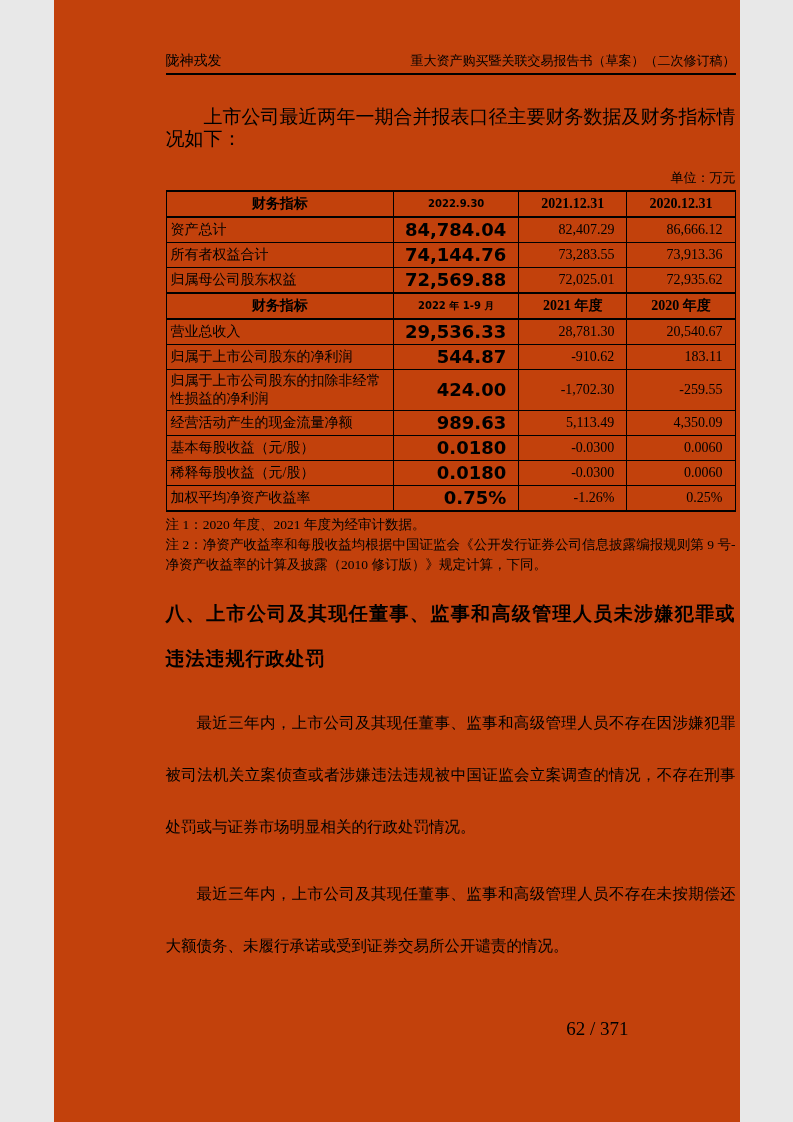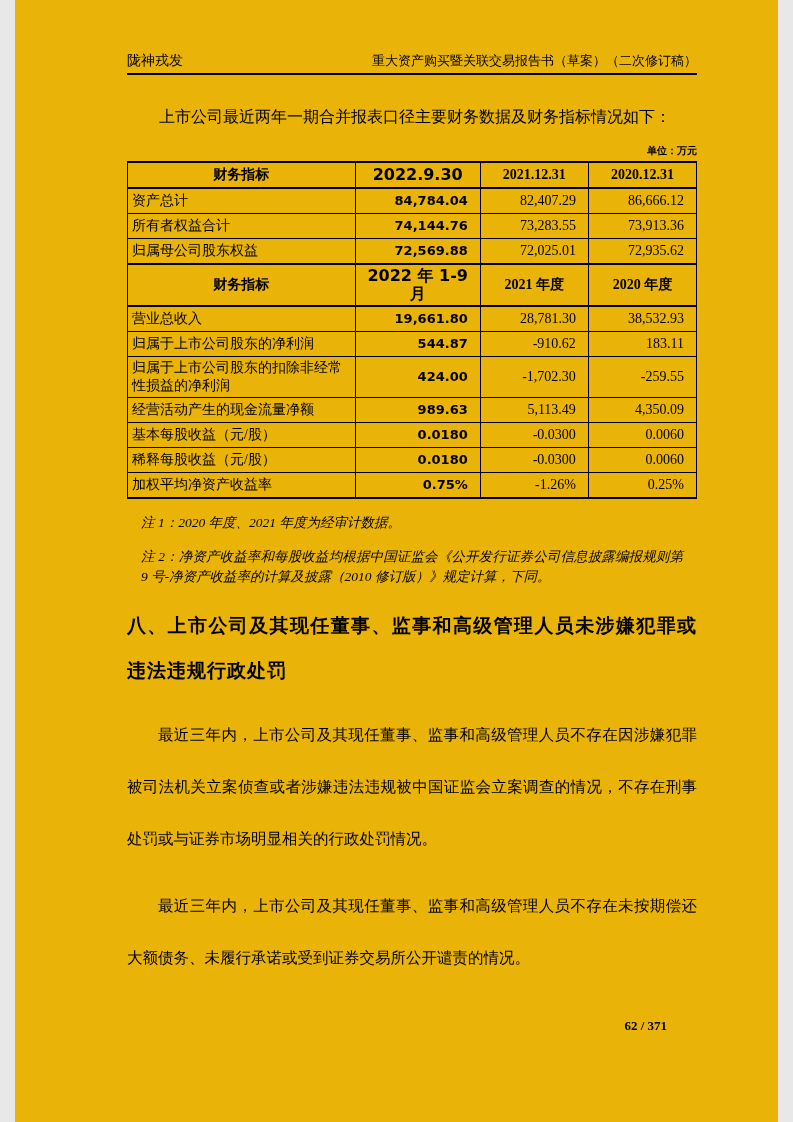--- a/index.html
+++ b/index.html
@@ -1,46 +1,46 @@
 <!DOCTYPE html>
 <html><head>
 <meta charset="utf-8">
 <style>
   html,body{margin:0;padding:0;background:#e8e8e8;}
   .page{
     position:relative;
-    width:763px;height:1122px;
-    background:#eab308;
+    width:686px;height:1122px;
+    background:#c2410c;
     margin:0 auto;
     font-family:"Liberation Serif","DejaVu Serif",serif;
     color:#000;
     overflow:hidden;
   }
   .content{margin:0 111px 0 112px;width:570px;}
 
   
   .doc-header{
     display:flex;justify-content:space-between;align-items:flex-end;
     padding-top:52px;padding-bottom:3px;
     border-bottom:2px solid #000;
   }
   .doc-header .hl{font-size:14px;}
   .doc-header .hr{font-size:13px;}
 
   
   .intro{
     margin-top:31px;
-    font-size:16px;line-height:22px;
+    font-size:19px;line-height:22px;
     text-indent:2em;
   }
 
   
   .unit{
     margin-top:15px;margin-bottom:3px;
-    font-size:10px;text-align:right;font-weight:bold;
+    font-size:13px;text-align:right;
   }
 
   
   table.fin{
     width:100%;border-collapse:collapse;table-layout:fixed;
     border-top:2.5px solid #000;border-bottom:2.5px solid #000;
     border-left:1px solid #000;border-right:1px solid #000;
     font-size:14px;
   }
   table.fin col.c1{width:40%;}
@@ -55,33 +55,33 @@
     font-weight:normal;
     overflow:hidden;
   }
   table.fin tr.hdr td{
     font-weight:bold;text-align:center;
     border-top:2px solid #000;border-bottom:2px solid #000;
     font-family:"Liberation Serif","DejaVu Serif",serif;
   }
   table.fin tr.hdr td.b2022{
     font-family:"DejaVu Sans","Liberation Sans",sans-serif;
-    font-size:16px;
+    font-size:10px;
   }
   table.fin td.lbl{text-align:left;padding-left:4px;}
   table.fin td.num{text-align:right;padding-right:12px;}
   table.fin td.bold{
     font-weight:bold;
     font-family:"DejaVu Sans","Liberation Sans",sans-serif;
-    font-size:13px;
+    font-size:18px;
   }
 
   
   .notes{margin-top:3px;font-size:13.5px;line-height:20px;}
-  .notes p{margin:14px;text-align:justify;font-style:italic;}
+  .notes p{margin:0;text-align:justify;}
 
   
   .sec-heading{
     margin-top:16px;
     font-family:"Liberation Sans","DejaVu Sans",sans-serif;
     font-weight:bold;
     font-size:19px;
     line-height:45px;
     letter-spacing:1px;
     text-align:justify;
@@ -91,21 +91,21 @@
     font-size:15.5px;
     line-height:52px;
     text-indent:2em;
     text-align:justify;
   }
 
   
   .footer{
     position:absolute;
     top:1018px;right:111px;
-    font-size:13px;font-weight:bold;
+    font-size:19px;font-weight:normal;
   }
 </style>
 </head>
 <body>
 
 <div class="page">
   <div class="content">
 
     <div class="doc-header">
       <span class="hl">陇神戎发</span>
@@ -149,23 +149,23 @@
             <td class="num">72,935.62</td>
           </tr>
           <tr class="hdr">
             <td>财务指标</td>
             <td class="b2022">2022 年 1-9 月</td>
             <td>2021 年度</td>
             <td>2020 年度</td>
           </tr>
           <tr>
             <td class="lbl">营业总收入</td>
-            <td class="num bold">19,661.80</td>
+            <td class="num bold">29,536.33</td>
             <td class="num">28,781.30</td>
-            <td class="num">38,532.93</td>
+            <td class="num">20,540.67</td>
           </tr>
           <tr>
             <td class="lbl">归属于上市公司股东的净利润</td>
             <td class="num bold">544.87</td>
             <td class="num">-910.62</td>
             <td class="num">183.11</td>
           </tr>
           <tr>
             <td class="lbl">归属于上市公司股东的扣除非经常性损益的净利润</td>
             <td class="num bold">424.00</td>

